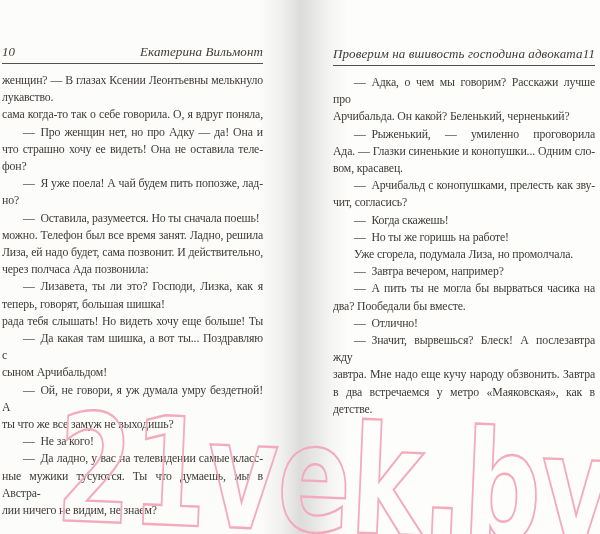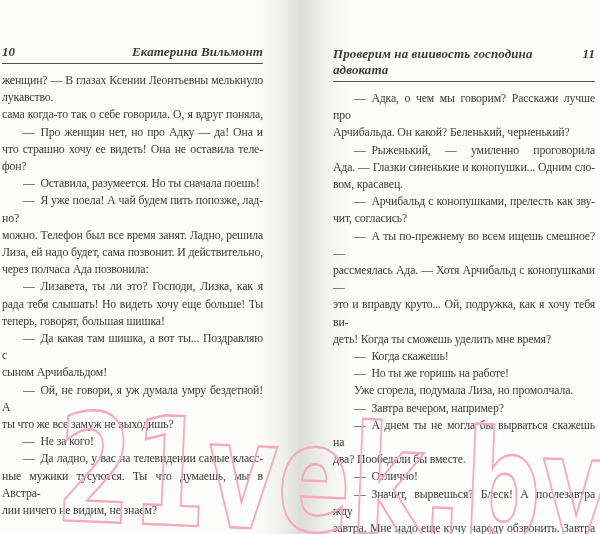--- a/index.html
+++ b/index.html
@@ -16,21 +16,21 @@
       #f0f0ee 47%, #dcdcda 50%,
       #e2e2e0 51.5%, #f4f4f2 55%,
       #fdfdfb 58%, #fdfdfb 100%);
   }
   .page { position:absolute; color:#3e3a37; }
   .page-left  { left:2px;   top:44px; width:261px; }
   .page-right { left:333px; top:46px; width:262px; }
   .pg-header {
     display:flex; justify-content:space-between; align-items:flex-start;
     font-style:italic; font-size:13px; letter-spacing:0.1px;
-    padding-bottom:3px; border-bottom:1.4px solid #55504c;font-weight:bold;
+    padding-bottom:3px; border-bottom:1.4px solid #55504c;
   }
   .pg-num { font-style:italic; }
   .pg-body {
     margin-top:8px;
     font-size:11.8px; line-height:17.2px; letter-spacing:-0.15px;
   }
   .para { margin:0;font-family:Liberation Serif, serif; }
   .line { text-align:justify; text-align-last:justify; }
   .line.pl { text-align-last:left; }
   .line.indent { text-indent:21px; }
@@ -54,35 +54,35 @@
           <div class="line">женщин? — В глазах Ксении Леонтьевны мелькнуло</div>
           <div class="line pl">лукавство.</div>
         </div>
         <div class="para">
           <div class="line">сама когда-то так о себе говорила. О, я вдруг поняла,</div>
           <div class="line indent">— Про женщин нет, но про Адку — да! Она и</div>
           <div class="line">что страшно хочу ее видеть! Она не оставила теле-</div>
           <div class="line pl">фон?</div>
         </div>
         <div class="para">
-          <div class="line indent pl">— Оставила, разумеется. Но ты сначала поешь!</div>
+          <div class="line indent">— Я уже поела! А чай будем пить попозже, лад-</div>
+          <div class="line pl">но?</div>
         </div>
         <div class="para">
-          <div class="line indent">— Я уже поела! А чай будем пить попозже, лад-</div>
-          <div class="line pl">но?</div>
+          <div class="line indent pl">— Оставила, разумеется. Но ты сначала поешь!</div>
         </div>
         <div class="para">
           <div class="line">можно. Телефон был все время занят. Ладно, решила</div>
           <div class="line">Лиза, ей надо будет, сама позвонит. И действительно,</div>
           <div class="line pl">через полчаса Ада позвонила:</div>
         </div>
         <div class="para">
           <div class="line indent">— Лизавета, ты ли это? Господи, Лизка, как я</div>
+          <div class="line pl">теперь, говорят, большая шишка!</div>
           <div class="line">рада тебя слышать! Но видеть хочу еще больше! Ты</div>
-          <div class="line pl">теперь, говорят, большая шишка!</div>
         </div>
         <div class="para">
           <div class="line indent">— Да какая там шишка, а вот ты... Поздравляю с</div>
           <div class="line pl">сыном Арчибальдом!</div>
         </div>
         <div class="para">
           <div class="line indent">— Ой, не говори, я уж думала умру бездетной! А</div>
           <div class="line pl">ты что же все замуж не выходишь?</div>
         </div>
         <div class="para">
@@ -109,39 +109,33 @@
         <div class="para">
           <div class="line indent">— Рыженький, — умиленно проговорила</div>
           <div class="line">Ада. — Глазки синенькие и конопушки... Одним сло-</div>
           <div class="line pl">вом, красавец.</div>
         </div>
         <div class="para">
           <div class="line indent">— Арчибальд с конопушками, прелесть как зву-</div>
           <div class="line pl">чит, согласись?</div>
         </div>
         <div class="para">
-          <div class="line indent">— А ты по-прежнему во всем ищешь смешное? —</div>
-          <div class="line">рассмеялась Ада. — Хотя Арчибальд с конопушками —</div>
-          <div class="line">это и вправду круто... Ой, подружка, как я хочу тебя ви-</div>
-          <div class="line pl">деть! Когда ты сможешь уделить мне время?</div>
-        </div>
-        <div class="para">
           <div class="line indent pl">— Когда скажешь!</div>
         </div>
         <div class="para">
           <div class="line indent pl">— Но ты же горишь на работе!</div>
         </div>
         <div class="para">
           <div class="line indent pl">Уже сгорела, подумала Лиза, но промолчала.</div>
         </div>
         <div class="para">
           <div class="line indent pl">— Завтра вечером, например?</div>
         </div>
         <div class="para">
-          <div class="line indent">— А днем ты не могла бы вырваться скажешь на</div>
+          <div class="line indent">— А пить ты не могла бы вырваться часика на</div>
           <div class="line pl">два? Пообедали бы вместе.</div>
         </div>
         <div class="para">
           <div class="line indent pl">— Отлично!</div>
         </div>
         <div class="para">
           <div class="line indent">— Значит, вырвешься? Блеск! А послезавтра жду</div>
           <div class="line">завтра. Мне надо еще кучу народу обзвонить. Завтра</div>
           <div class="line">в два встречаемся у метро «Маяковская», как в детстве.</div>
         </div>

